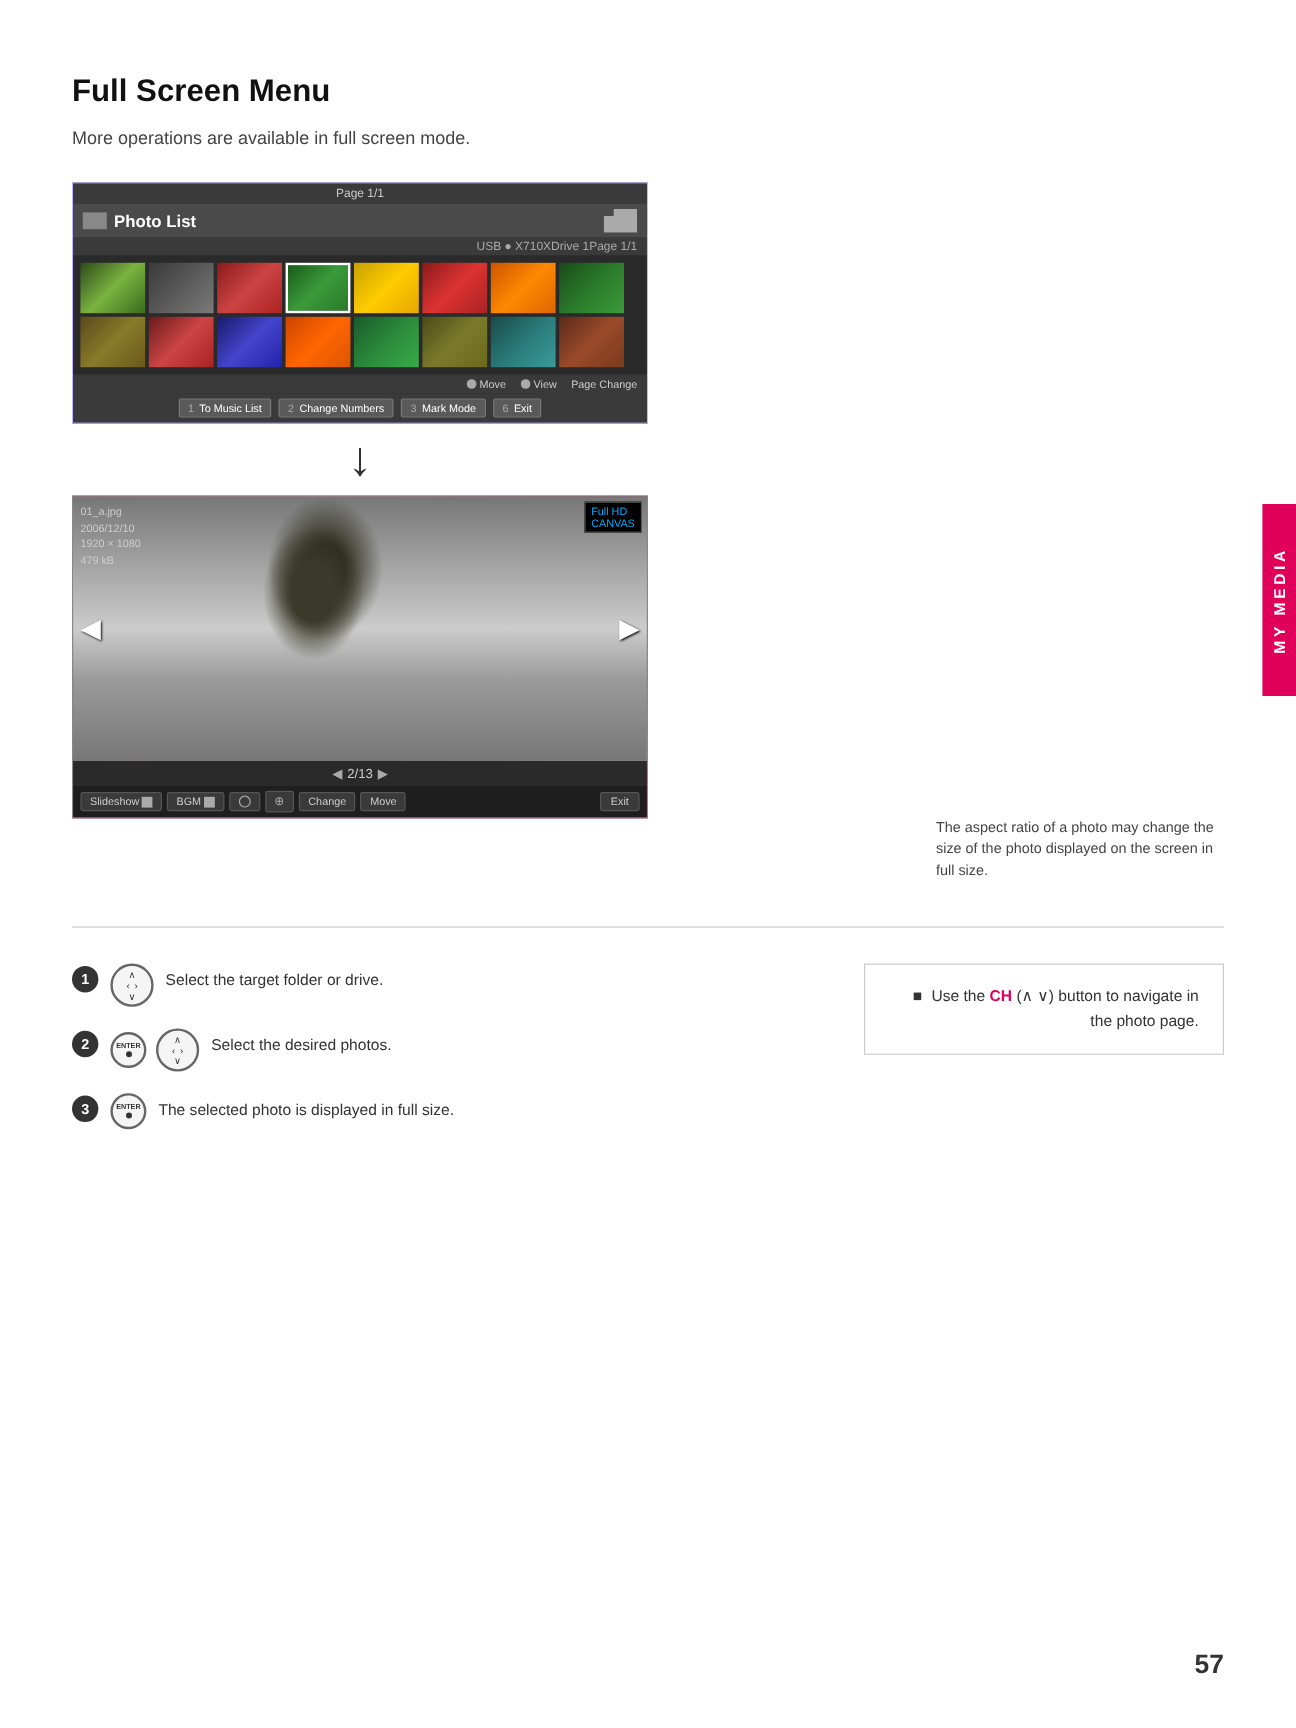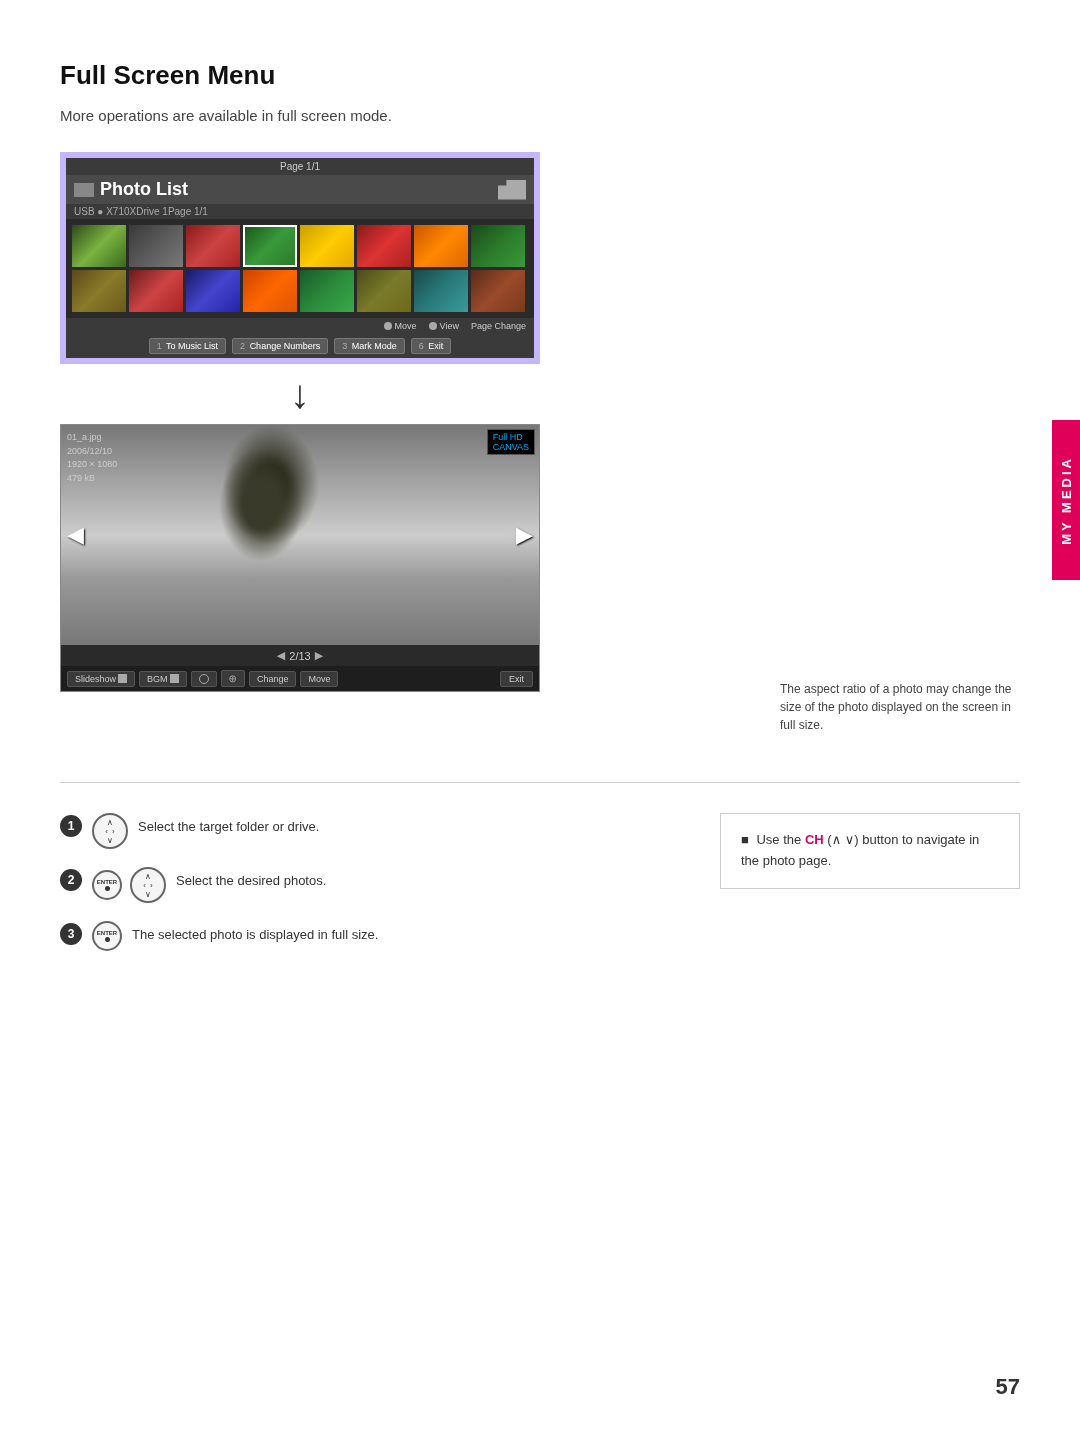--- a/index.html
+++ b/index.html
@@ -55,21 +55,21 @@
     }
 
     .page-subtitle {
       font-size: 15px;
       color: #444;
       margin-bottom: 28px;
     }
 
     
     .screen-mockup-top {
-      border: 6px solid #c4b5fd;
+      border: 1px solid #c4b5fd;
       background: #2a2a2a;
       width: 480px;
       margin-bottom: 0;
       font-size: 11px;
     }
 
     .screen-top-bar {
       background: #3a3a3a;
       color: #ccc;
       padding: 3px 8px;
@@ -90,40 +90,40 @@
       height: 14px;
       background: #888;
       margin-right: 6px;
       display: inline-block;
       position: relative;
       flex-shrink: 0;
     }
 
     .photo-list-title {
       color: #fff;
-      font-size: 18px;
+      font-size: 14px;
       font-weight: bold;
       flex: 1;
     }
 
     .folder-icon {
       width: 28px;
       height: 20px;
       background: #aaa;
       display: inline-block;
       clip-path: polygon(0 30%, 30% 30%, 30% 0, 100% 0, 100% 100%, 0 100%);
     }
 
     .screen-sub-bar {
       background: #3a3a3a;
       display: flex;
       padding: 2px 8px;
       color: #aaa;
       font-size: 10px;
-      justify-content: flex-start;
+      justify-content: flex-end;
     }
 
     .photo-grid {
       background: #2a2a2a;
       padding: 6px;
       display: flex;
       flex-wrap: wrap;
       gap: 3px;
     }
 
@@ -389,20 +389,21 @@
     }
 
     .instructions-right {
       width: 300px;
       border: 1px solid #ccc;
       padding: 16px 20px;
       font-size: 13px;
       color: #333;
       line-height: 1.6;
       height: fit-content;
+      text-align: right;
     }
 
     .instruction-item {
       display: flex;
       align-items: flex-start;
       margin-bottom: 18px;
       gap: 10px;
     }
 
     .step-num {

